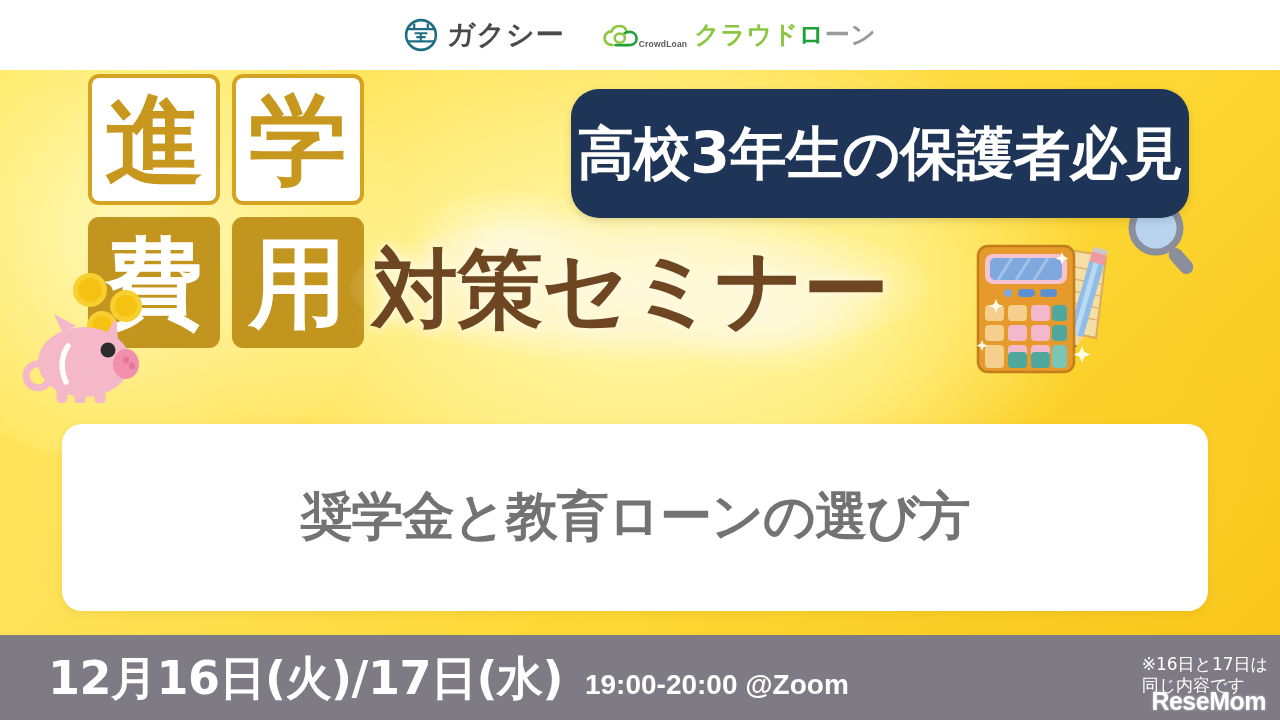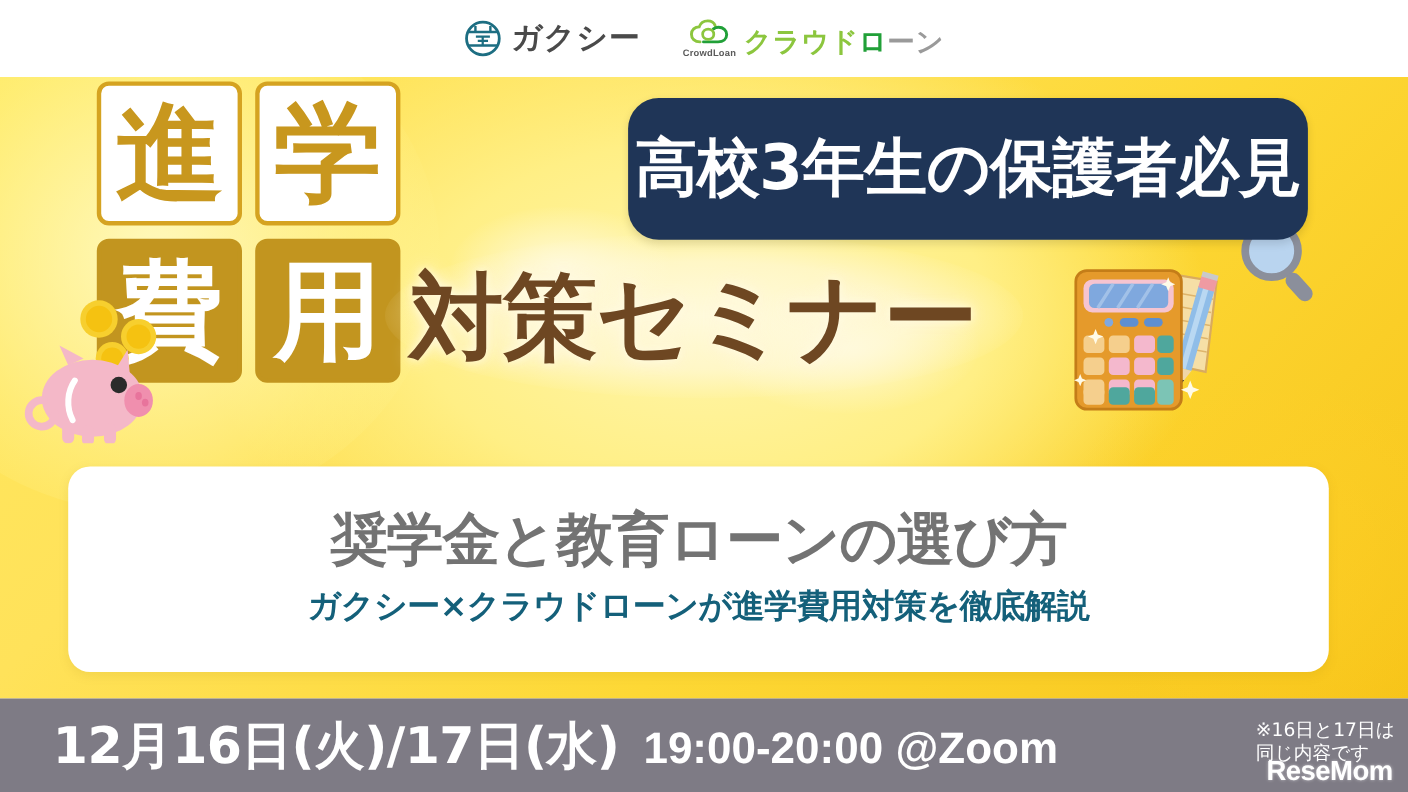--- a/index.html
+++ b/index.html
@@ -22,21 +22,21 @@
     display:flex; align-items:center; justify-content:center; gap:38px;
     z-index:40;
   }
   .logo-group { display:flex; align-items:center; gap:9px; }
   .gakushi-mark { width:34px; height:34px; flex:none; }
   .gakushi-word {
     font-size:28px; font-weight:bold; color:#4a4a4a;
     letter-spacing:1px; line-height:1;
   }
   .cl-group { display:flex; align-items:flex-end; gap:7px; }
-  .cl-icon-wrap { display:flex; flex-direction:column; align-items:center; }
+  .cl-icon-wrap { display:flex; align-items:flex-end; }
   .cl-cloud { width:36px; height:25px; }
   .cl-sub {
     font-size:8.5px; font-weight:bold; color:#5a5a5a;
     letter-spacing:0.2px; margin-top:1px;
   }
   .cl-word { font-size:25px; font-weight:bold; line-height:1; letter-spacing:0.5px; padding-bottom:2px;}
   .cl-word .g { color:#8cc63e; }
   .cl-word .k { color:#21a038; }
   .cl-word .d { color:#9a9a9a; }
 
@@ -146,21 +146,21 @@
   }
   .date-area {
     flex:1; display:flex; align-items:baseline; padding-left:48px; gap:22px;
   }
   .date-main {
     font-size:46px; font-weight:bold; color:#ffffff; line-height:1;
     letter-spacing:-0.5px; white-space:nowrap;
     font-family:"DejaVu Sans","Liberation Sans",sans-serif;
   }
   .date-time {
-    font-size:40px; font-weight:bold; color:#ffffff; line-height:1;
+    font-size:28px; font-weight:bold; color:#ffffff; line-height:1;
     letter-spacing:0px; white-space:nowrap;
   }
   .date-note {
     position:absolute; right:12px; top:19px;
     font-size:17px; color:#ffffff; line-height:1.25; text-align:left;
     font-family:"DejaVu Sans","Liberation Sans",sans-serif;
   }
   .watermark {
     position:absolute; right:14px; bottom:6px;
     font-size:25px; font-weight:bold; color:#ffffff; line-height:1;
@@ -301,21 +301,20 @@
     </g>
   </svg>
 
   <svg class="loupe" viewBox="0 0 86 86">
     <circle cx="34" cy="32" r="24" fill="#b9d4ef" stroke="#8b8f9b" stroke-width="7"></circle>
     <rect x="52" y="50" width="14" height="30" rx="7" fill="#8b8f9b" transform="rotate(-42 59 65)"></rect>
   </svg>
 
   <div class="card">
     <div class="card-title">奨学金と教育ローンの選び方</div>
-    <div class="card-sub">ガクシー×クラウドローンが進学費用対策を徹底解説</div>
   </div>
 
   <div class="bottom-bar">
 
 
     <div class="date-area">
       <div class="date-main">12月16日(火)/17日(水)</div>
       <div class="date-time">19:00-20:00 @Zoom</div>
     </div>
 

